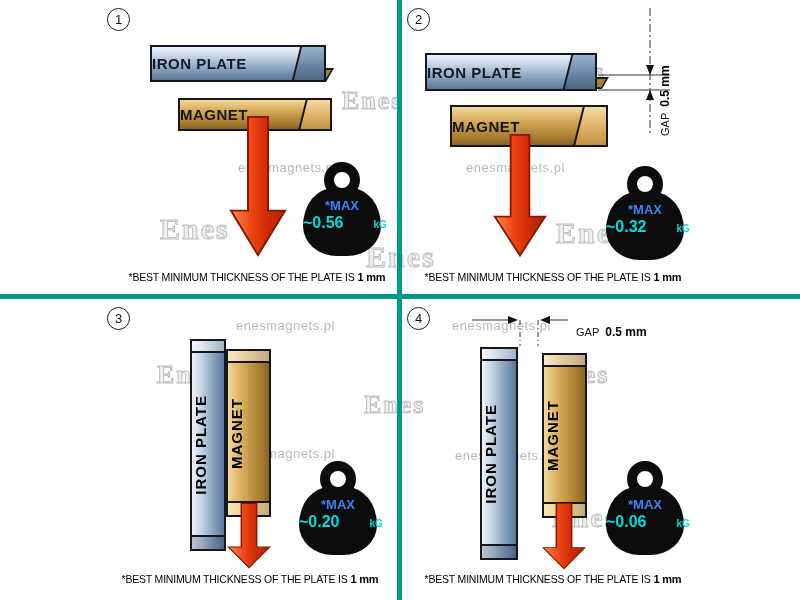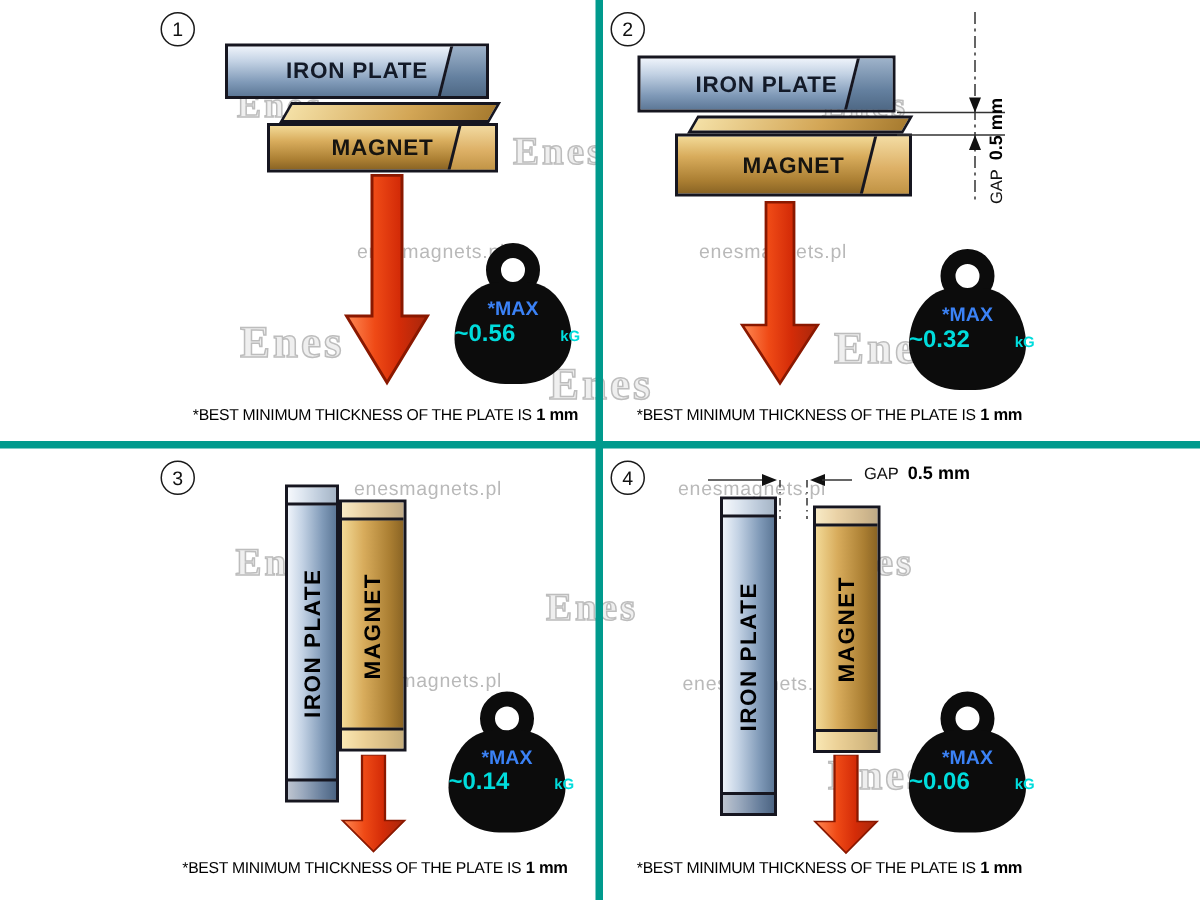--- a/index.html
+++ b/index.html
@@ -15,21 +15,21 @@
   .wm-site{position:absolute;color:#b9b9b9;font-size:13px;letter-spacing:0.5px;z-index:1;}
   .wm-logo{position:absolute;font-family:"Liberation Serif", serif;font-weight:bold;
            color:rgba(190,190,190,0.25);-webkit-text-stroke:1px #bdbdbd;letter-spacing:2px;z-index:1;}
 
   
   .num-circle{position:absolute;width:21px;height:21px;border:1.5px solid #1a1a1a;border-radius:50%;
               text-align:center;line-height:21px;font-size:13px;color:#111;z-index:4;}
 
   
   .bar{position:absolute;border:2.5px solid #161620;box-sizing:border-box;overflow:hidden;z-index:4;
-       display:flex;align-items:center;justify-content:center;}
+       display:flex;align-items:center;margin-top:16px;}
   .plate-h{background:linear-gradient(180deg,#eef3fa 0%,#c3d2e4 30%,#809ab8 72%,#5d7897 100%);}
   .magnet-h{background:linear-gradient(180deg,#f2d996 0%,#d8ac5c 35%,#aa7e32 78%,#8a6424 100%);}
   .plate-v{background:linear-gradient(90deg,#eef3fa 0%,#c3d2e4 30%,#809ab8 72%,#5d7897 100%);}
   .magnet-v{background:linear-gradient(90deg,#f2d996 0%,#d8ac5c 35%,#aa7e32 78%,#8a6424 100%);}
   .bar-label{font-weight:bold;font-size:15px;color:#131a28;letter-spacing:0.5px;white-space:nowrap;z-index:2;}
   .magnet-h .bar-label,.magnet-v .bar-label{color:#161410;}
   .bar-label-v{writing-mode:vertical-rl;transform:rotate(180deg);font-weight:bold;font-size:15px;
                letter-spacing:1px;white-space:nowrap;z-index:2;}
   .end-cap{position:absolute;right:-8px;top:-4px;bottom:-4px;width:34px;border-left:2.5px solid #161620;
            transform:skewX(-14deg);z-index:1;}
@@ -65,21 +65,21 @@
   
   .caption{position:absolute;transform:translateX(-50%);white-space:nowrap;font-size:10.5px;color:#000;
            z-index:4;letter-spacing:-0.2px;}
   .caption .cap-bold{font-weight:bold;margin-left:3px;font-size:11px;}
 
   
   .dim-svg{position:absolute;z-index:4;}
   .dim-rot{position:absolute;transform:rotate(-90deg);transform-origin:0 0;white-space:nowrap;z-index:4;}
   .dim-rot .gap-word,.dim-label .gap-word{font-size:11px;color:#111;}
   .dim-rot .gap-val,.dim-label .gap-val{font-size:12px;font-weight:bold;color:#000;margin-left:6px;}
-  .dim-label{position:absolute;white-space:nowrap;z-index:4;}
+  .dim-label{position:absolute;white-space:nowrap;z-index:4;margin-top:16px;}
 </style>
 </head>
 <body>
 
 <div id="stage">
 
   <svg width="0" height="0" style="position:absolute" aria-hidden="true">
     <defs>
       <linearGradient id="arrowGrad" x1="0" y1="0" x2="1" y2="0">
         <stop offset="0" stop-color="#ff8a55"></stop>
@@ -190,21 +190,21 @@
   </div>
 
   <svg class="arrow" style="left:226px;top:503px" width="46" height="66" viewBox="0 0 60 150" preserveAspectRatio="none">
     <path d="M20,1 h20 v99 h17 L30,147 L3,100 h17 Z" fill="url(#arrowGrad)" stroke="#8a1800" stroke-width="2"></path>
   </svg>
 
   <div class="kb" style="left:299px;top:461px">
     <div class="kb-handle"></div>
     <div class="kb-body"></div>
     <div class="kb-max">*MAX</div>
-    <div class="kb-line"><span class="kb-value">~0.14</span><span class="kb-unit">kG</span></div>
+    <div class="kb-line"><span class="kb-value">~0.20</span><span class="kb-unit">kG</span></div>
   </div>
 
   <div class="caption" style="left:250px;top:573px">
     <span>*BEST MINIMUM THICKNESS OF THE PLATE IS</span><span class="cap-bold">1 mm</span>
   </div>
 
   <div class="num-circle" style="left:407px;top:307px">4</div>
 
   <svg class="dim-svg" style="left:470px;top:312px" width="100" height="36" viewBox="0 0 100 36">
     <line x1="2" y1="8" x2="40" y2="8" stroke="#333" stroke-width="1"></line>

